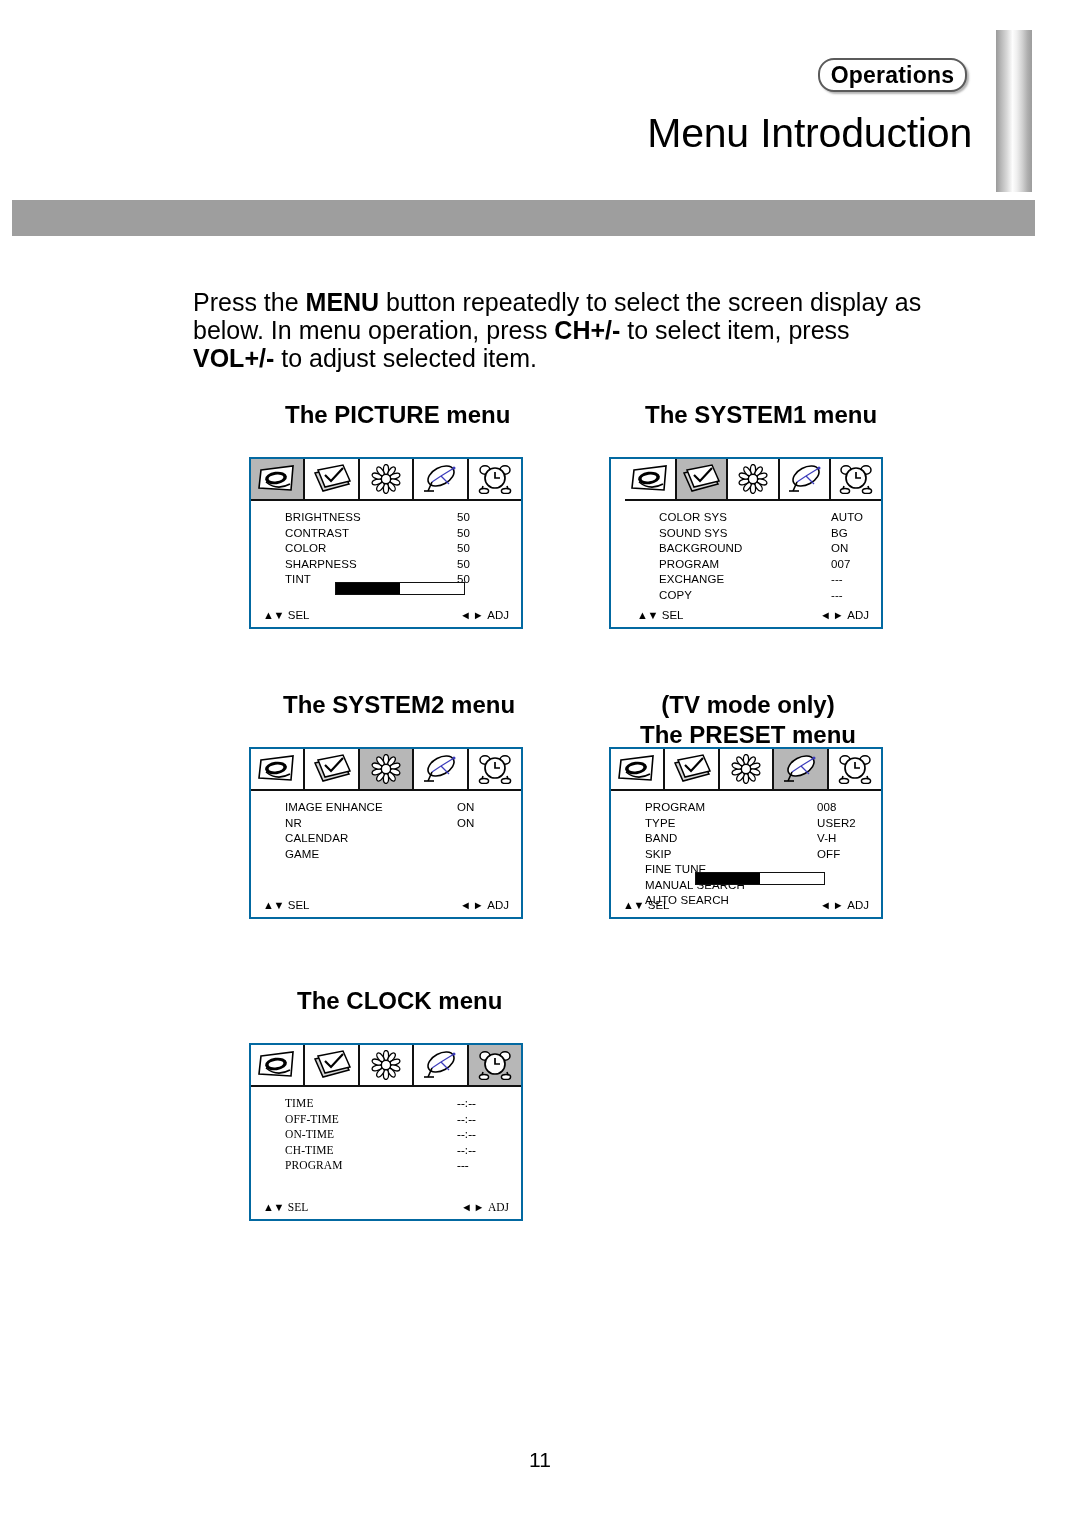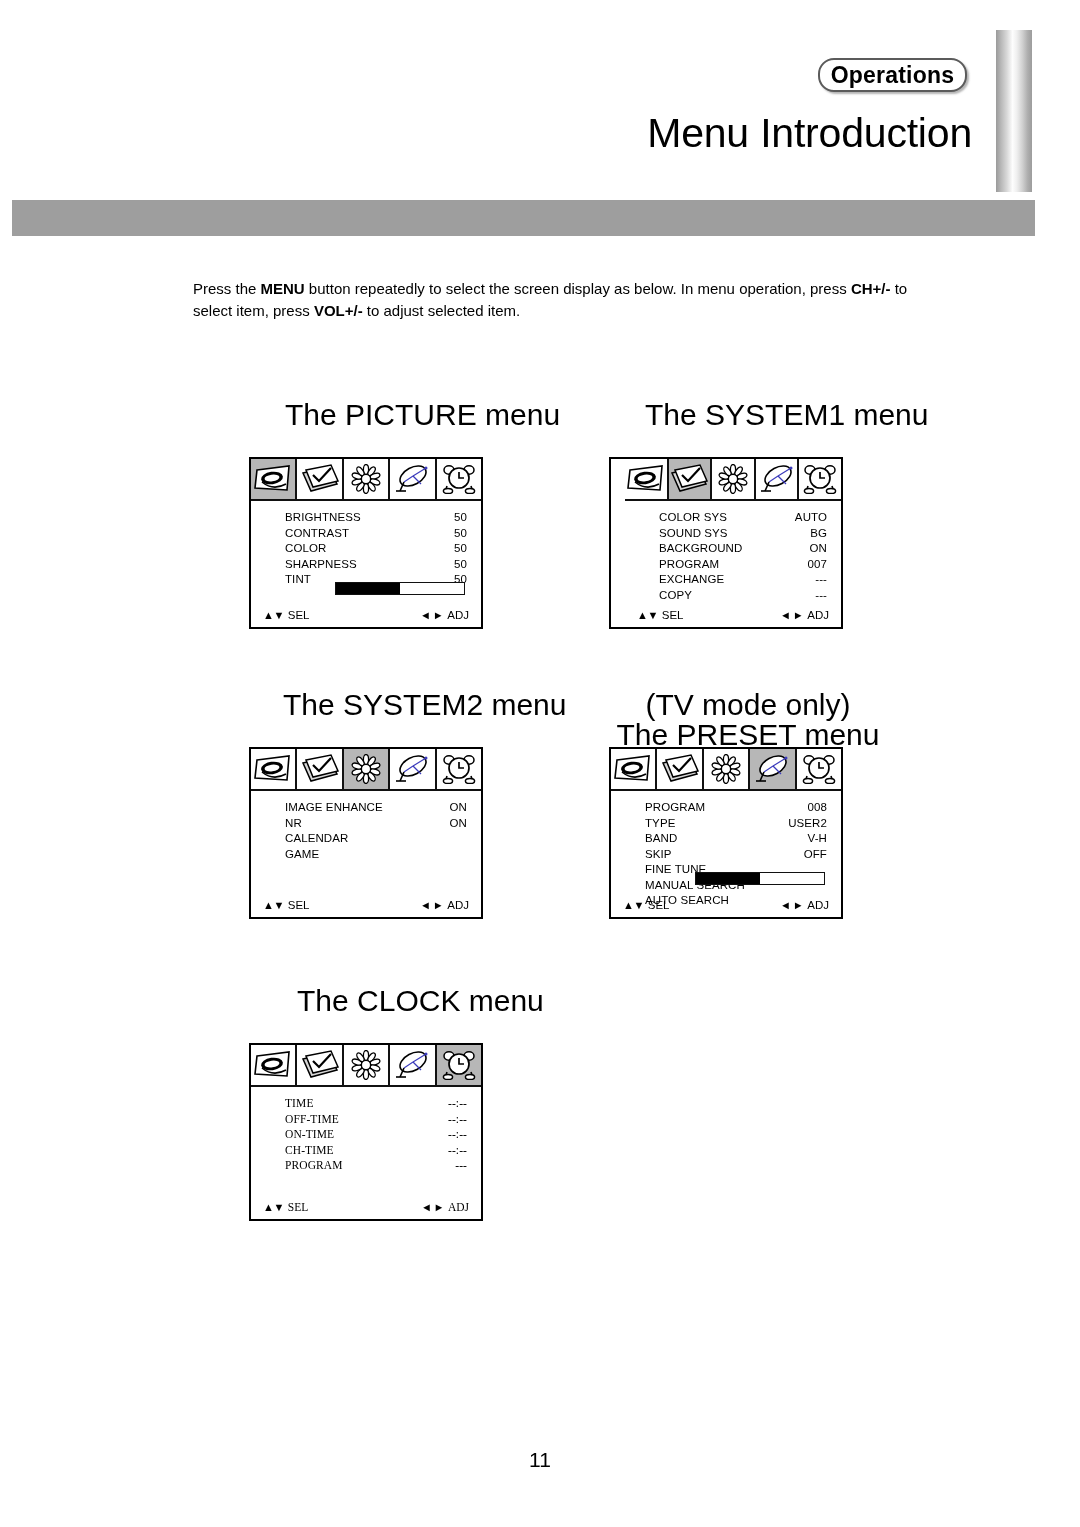--- a/index.html
+++ b/index.html
@@ -69,45 +69,46 @@
     height: 36px;
     background: #9e9e9e;
   }
 
   
   .intro {
     position: absolute;
     left: 193px;
     top: 263px;
     width: 740px;
-    font-size: 15px;
-    line-height: 22px;
+    font-size: 25px;
+    line-height: 28px;
     color: #000;
   }
   .intro b { font-weight: bold; }
 
   
   .caption {
     position: absolute;
-    font-size: 30px;
+    font-size: 24px;
     line-height: 30px;
     white-space: nowrap;
+    font-weight: bold;
   }
   .cap-picture  { left: 285px; top: 400px; }
   .cap-system1  { left: 645px; top: 400px; }
   .cap-system2  { left: 283px; top: 690px; }
   .cap-preset   { left: 608px; top: 690px; width: 280px; text-align: center; white-space: normal; }
   .cap-clock    { left: 297px; top: 986px; }
 
   
   .osd {
     position: absolute;
-    width: 234px;
+    width: 274px;
     background: #ffffff;
-    border: 2px solid #000000;
+    border: 2px solid #0369a1;
     box-sizing: border-box;
   }
   .osd-picture { left: 249px; top: 457px; height: 172px; }
   .osd-system1 { left: 609px; top: 457px; height: 172px; padding-left: 14px; }
   .osd-system2 { left: 249px; top: 747px; height: 172px; }
   .osd-preset  { left: 609px; top: 747px; height: 172px; }
   .osd-clock   { left: 249px; top: 1043px; height: 178px; font-family: Liberation Serif, serif; }
 
   .tabbar {
     display: flex;

